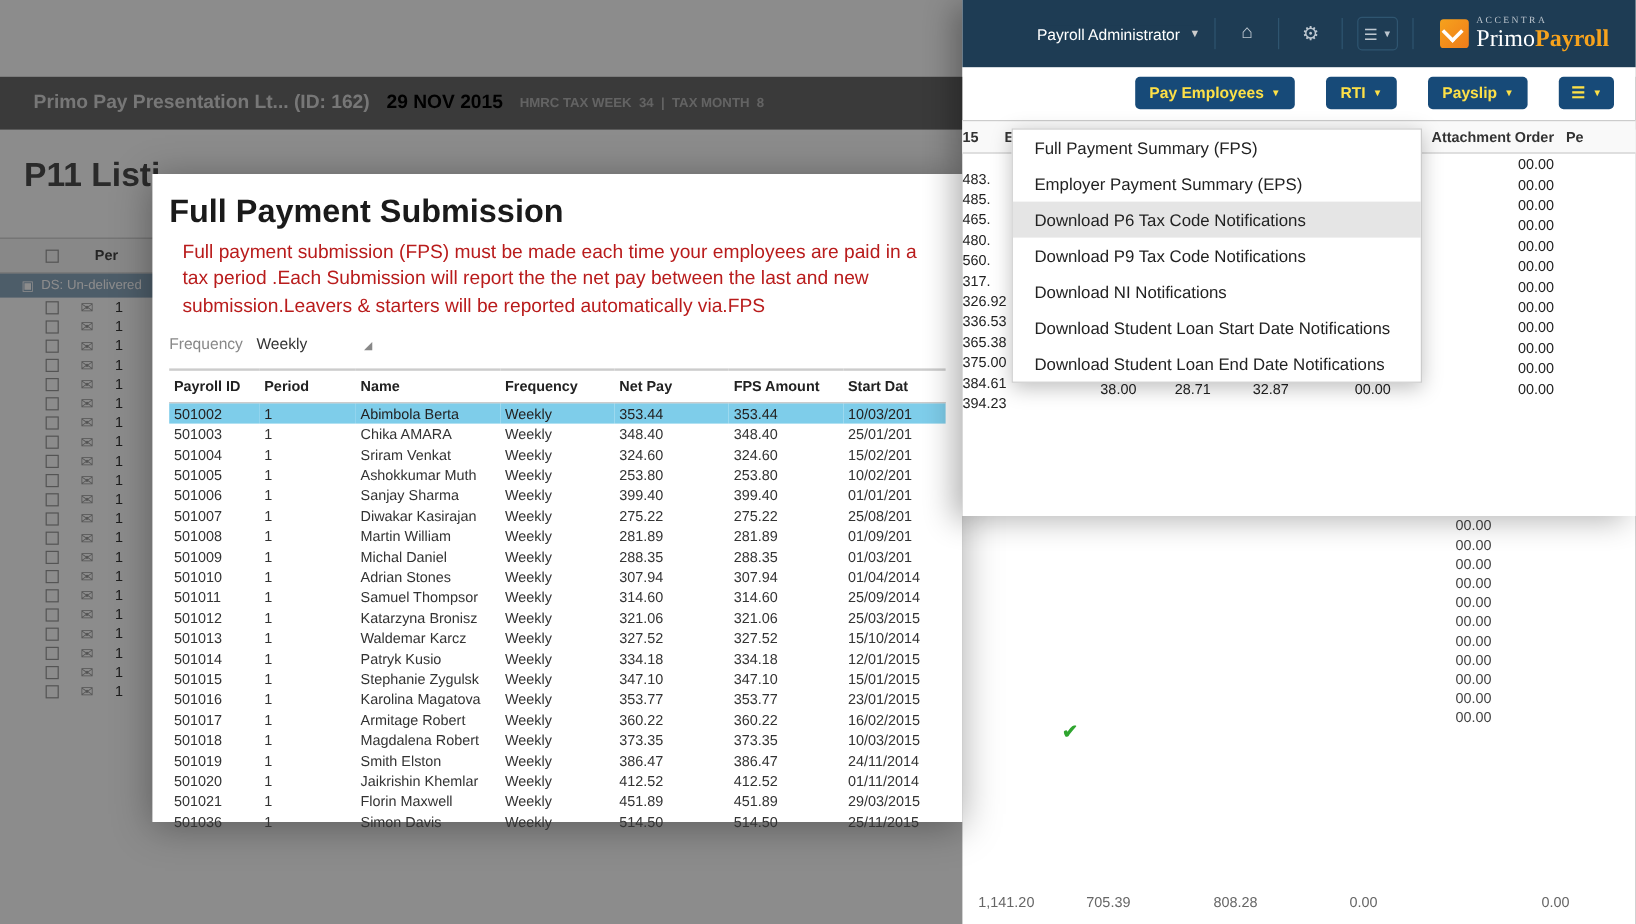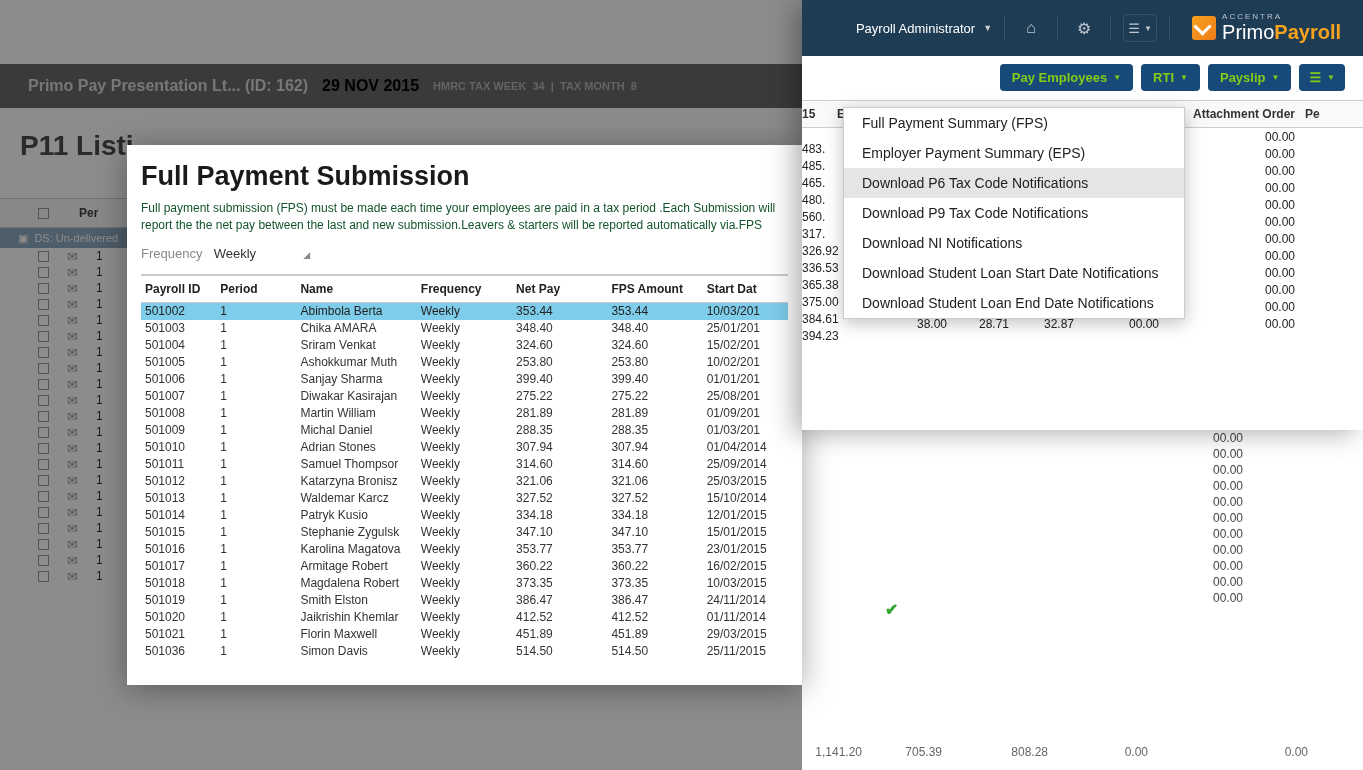--- a/index.html
+++ b/index.html
@@ -15,48 +15,48 @@
 .bg-list-head { position:absolute; left:0; top:198px; width:802px; height:30px; background:#f7f7f7; border-top:1px solid #ccc; border-bottom:1px solid #ccc; display:flex; align-items:center; font-size:12px; font-weight:600; color:#444; padding-left:38px;}
 .bg-group-row { position:absolute; left:0; top:228px; width:802px; height:20px; background:#8da9c0; color:#fff; font-size:11px; display:flex; align-items:center; padding-left:18px;}
 .bg-rows { position:absolute; left:0; top:248px; width:802px; font-size:12px; color:#333;}
 .bg-row { height:16px; display:flex; align-items:center; padding-left:38px; gap:18px;}
 .bg-check { width:11px;height:11px;border:1px solid #999;}
 .bg-icon{ color:#999; font-size:13px;}
 
 
 .modal { position:absolute; left:127px; top:145px; width:675px; height:540px; background:#fff; z-index:10; box-shadow:0 4px 30px rgba(0,0,0,0.35); padding:16px 14px 10px 14px; }
 .modal h1 { font-size:27px; font-weight:700; color:#1a1a1a; }
-.modal p.desc { font-size:12px; color:#14532d; line-height:1.4; margin-top:8px;}
+.modal p.desc { font-size:16px; color:#b91c1c; line-height:1.4; margin-top:8px;margin-left:11px;}
 .freq-row { margin-top:10px; font-size:13px; color:#888; }
 .freq-row .val { color:#333; display:inline-block; width:90px; border-bottom:1px solid transparent; padding:2px 4px; }
 .freq-row .tri { color:#888; font-size:9px;}
 .fps-table { margin-top:10px; width:100%; border-collapse:collapse; font-size:12px;}
 .fps-table th { text-align:left; font-weight:700; color:#222; padding:6px 4px; border-top:2px solid #ccc; border-bottom:1px solid #ccc; background:#fff;}
 .fps-table td { padding:1.5px 4px; color:#333; white-space:nowrap;}
 .fps-table tr.selected { background:#7ecdea; }
 .fps-table tr.selected td { color:#222; }
 .fps-table th:nth-child(1){width:75px;} .fps-table th:nth-child(2){width:80px;} .fps-table th:nth-child(3){width:120px;} .fps-table th:nth-child(4){width:95px;} .fps-table th:nth-child(5){width:95px;} .fps-table th:nth-child(6){width:95px;} .fps-table th:nth-child(7){width:85px;}
 
 
 .right-panel { position:absolute; left:802px; top:0; width:561px; height:430px; background:#fff; z-index:20; box-shadow:-8px 4px 24px rgba(0,0,0,0.3);}
 .top-bar { height:56px; background:#1e3c54; display:flex; align-items:center; justify-content:flex-end; padding-right:22px; gap:10px;}
 .admin-dd { background:#1e3c54; color:#fff; border:none; font-size:13px; display:flex; align-items:center; gap:8px; cursor:pointer;}
 .admin-dd .tri{ font-size:9px; color:#ccc;}
 .tb-ico { width:28px; height:28px; color:#bdc7d0; display:flex; align-items:center;justify-content:center; font-size:16px; cursor:pointer;}
 .tb-sep { width:0; height:26px; border-left:1px solid #2f5570; margin:0 2px;}
 .tb-ham { width:34px; height:28px; background:#1e3c54; border:1px solid #2f5570; border-radius:4px; color:#bdc7d0; display:flex; align-items:center; justify-content:center; gap:4px; font-size:13px; cursor:pointer;}
-.brand { display:flex; align-items:center; gap:6px; margin-left:10px;}
+.brand { display:flex; align-items:center; gap:6px; margin-left:10px;font-family:Liberation Serif, serif;}
 .brand-logo { width:24px;height:24px; background:linear-gradient(135deg,#f6a21d,#ef7c1a); border-radius:3px; position:relative;}
 .brand-logo::after{content:"";position:absolute;left:4px;top:4px;width:10px;height:10px;border-left:3px solid #fff;border-bottom:3px solid #fff; transform:rotate(-45deg);}
 .brand-text { color:#fff; font-size:20px; font-weight:300;}
 .brand-text b{ font-weight:700; color:#f6a21d;}
 .brand-over { font-size:8px; color:#bcc5cd; letter-spacing:2px;}
 
 .action-bar { height:44px; display:flex; align-items:center; justify-content:flex-end; gap:8px; padding-right:18px; border-bottom:1px solid transparent;}
-.act-btn { background:#174a78; color:#84cc16; border:none; border-radius:4px; padding:6px 12px; font-size:13px; font-weight:600; cursor:pointer; display:flex; align-items:center; gap:6px;}
+.act-btn { background:#174a78; color:#fde047; border:none; border-radius:4px; padding:6px 12px; font-size:13px; font-weight:600; cursor:pointer; display:flex; align-items:center; gap:6px;margin-left:18px;}
 .act-btn .tri { font-size:8px;}
 .act-btn.ham { padding:6px 10px;}
 
 .data-head { display:flex; font-size:12px; font-weight:700; color:#333; border-top:1px solid #ccc; border-bottom:1px solid #ccc; background:#f9f9f9; height:28px; align-items:center;}
 .data-head .c1{width:35px;} .c2{width:55px;text-align:left;padding-right:12px;} .c3{width:65px;text-align:right;padding-right:10px;} .c4{width:62px;text-align:right;padding-right:10px;} .c5{width:65px;text-align:right;padding-right:10px;} .c6{width:85px;text-align:right;padding-right:10px;} .c7{width:136px;text-align:right;padding-right:10px;} .c8{width:50px;}
 .data-rows { font-size:12px; color:#222;}
 .data-row { display:flex; height:17px; align-items:center;}
 .data-row .c1{width:35px;text-align:right;padding-right:12px;margin-top:25px;}
 
 

